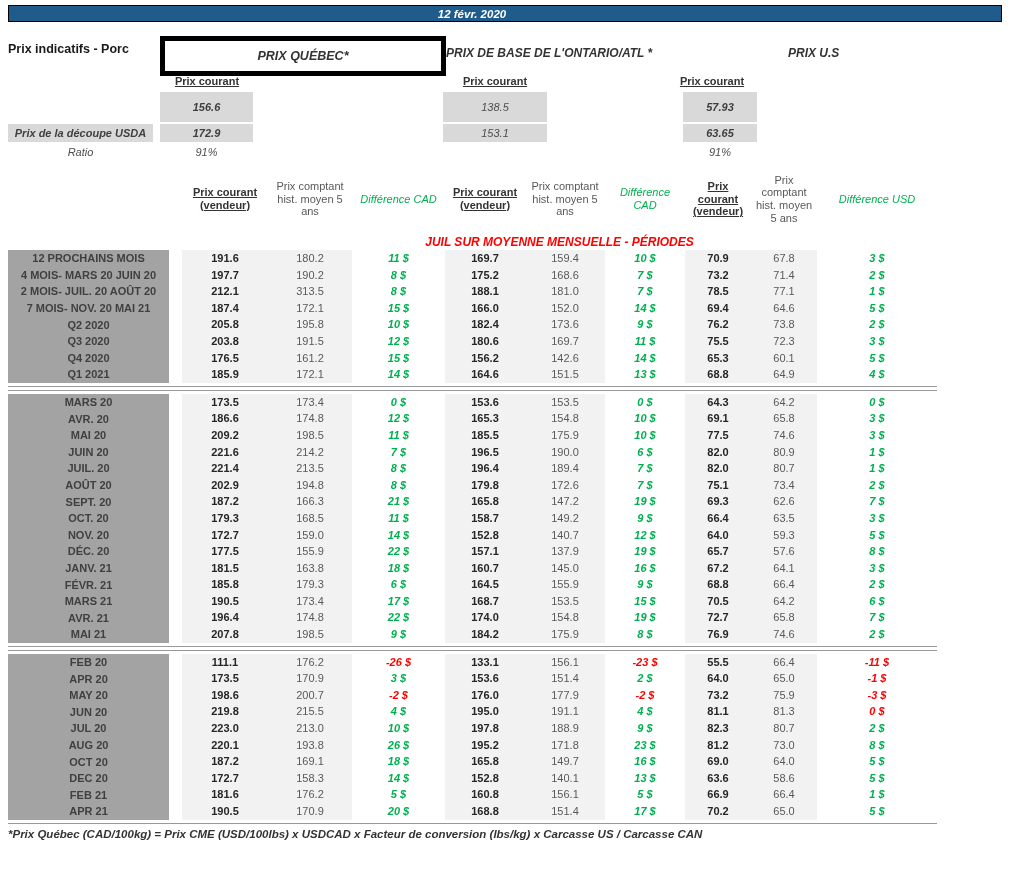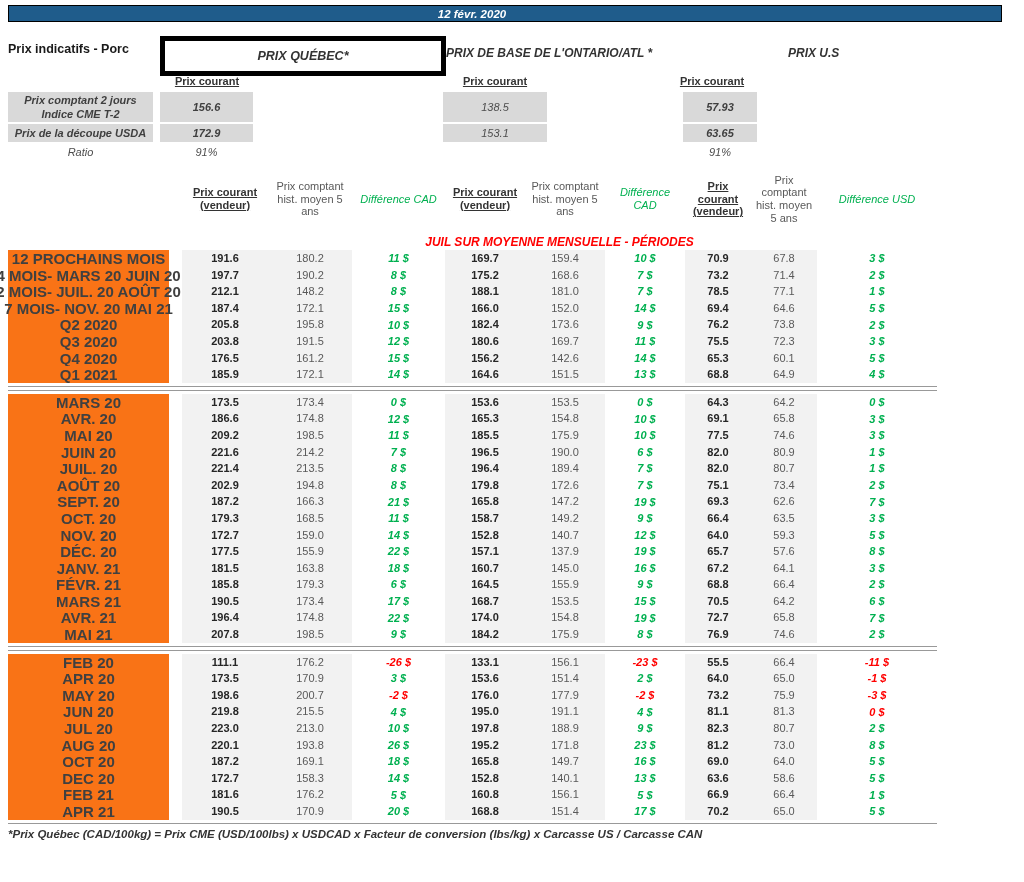--- a/index.html
+++ b/index.html
@@ -48,22 +48,22 @@
   .h-hist{color:#595959;}
   .h-diff{color:#00b050;font-style:italic;}
   
   .section-title{
     margin-left:182px;width:755px;text-align:center;color:#ff0000;
     font-weight:bold;font-style:italic;font-size:12px;height:15px;line-height:15px;
   }
   .sep{border-top:1px solid #999;margin:3px 0 3px 8px;width:929px;height:0;}
   .trow{height:16.6px;font-size:11px;align-items:center;}
   .trow .lbl{
-    background:#f97316;height:100%;display:flex;align-items:center;justify-content:center;
-    font-weight:bold;color:#404040;margin-right:13px;font-size:15px;white-space:nowrap;
+    background:#a3a3a3;height:100%;display:flex;align-items:center;justify-content:center;
+    font-weight:bold;color:#404040;margin-right:13px;font-size:11px;white-space:nowrap;
   }
   .trow .band{background:#f2f2f2;height:100%;line-height:16.6px;text-align:center;}
   .trow .v{font-weight:bold;color:#262626;}
   .trow .h{color:#595959;}
   .trow .d{text-align:center;font-weight:bold;font-style:italic;color:#00b050;line-height:16.6px;}
   .trow .d.neg{color:#ff0000;}
   
   .footer{margin:4px 0 0 8px;font-weight:bold;font-style:italic;font-size:11.5px;color:#333;}
 </style>
 </head>
@@ -75,24 +75,20 @@
   </div>
   <div class="pi-title">Prix indicatifs - Porc</div>
   <div class="qc-box">PRIX QUÉBEC*</div>
   <div class="on-title">PRIX DE BASE DE L'ONTARIO/ATL *</div>
   <div class="us-title">PRIX U.S</div>
 
   <div class="pc c1">Prix courant</div>
   <div class="pc c2">Prix courant</div>
   <div class="pc c3">Prix courant</div>
 
-  <div class="spotcell r1 lblbox bold">
-    <span>Prix comptant 2 jours</span>
-    <span>Indice CME T-2</span>
-  </div>
   <div class="spotcell r1 qcbox bold">156.6</div>
   <div class="spotcell r1 onbox">138.5</div>
   <div class="spotcell r1 usbox bold">57.93</div>
 
   <div class="spotcell r2 lblbox bold">Prix de la découpe USDA</div>
   <div class="spotcell r2 qcbox bold">172.9</div>
   <div class="spotcell r2 onbox">153.1</div>
   <div class="spotcell r2 usbox bold">63.65</div>
 
   <div class="ratio lblbox">Ratio</div>
@@ -135,21 +131,21 @@
       <div class="band v">175.2</div>
       <div class="band h">168.6</div>
       <div class="d">7 $</div>
       <div class="band v">73.2</div>
       <div class="band h">71.4</div>
       <div class="d">2 $</div>
     </div>
     <div class="grid trow">
       <div class="lbl">2 MOIS- JUIL. 20 AOÛT 20</div>
       <div class="band v">212.1</div>
-      <div class="band h">148.2</div>
+      <div class="band h">313.5</div>
       <div class="d">8 $</div>
       <div class="band v">188.1</div>
       <div class="band h">181.0</div>
       <div class="d">7 $</div>
       <div class="band v">78.5</div>
       <div class="band h">77.1</div>
       <div class="d">1 $</div>
     </div>
     <div class="grid trow">
       <div class="lbl">7 MOIS- NOV. 20 MAI 21</div>

